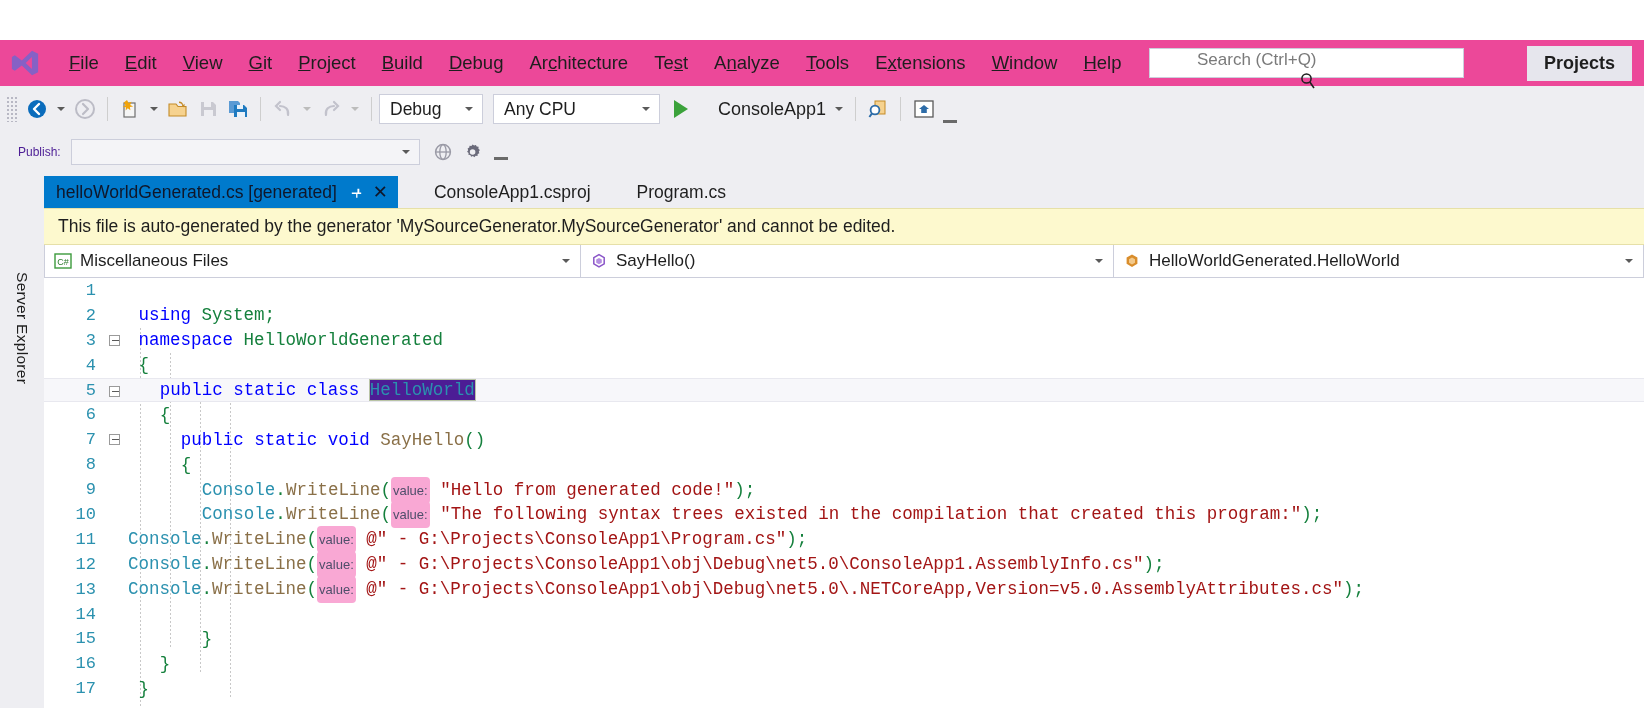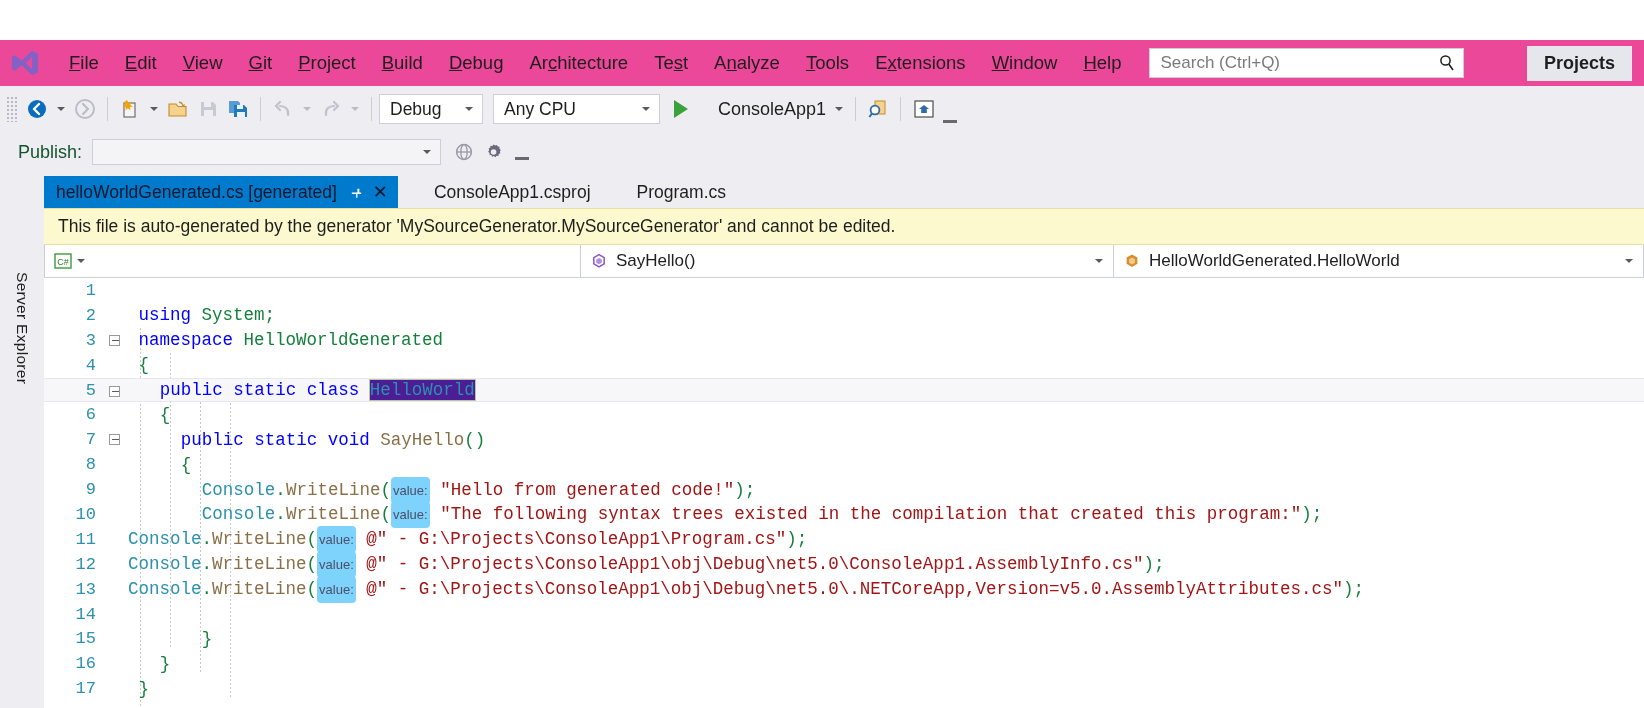--- a/index.html
+++ b/index.html
@@ -25,20 +25,21 @@
     font-size:18.5px; color:#1e1e1e;
     padding:4px 13px; white-space:nowrap; cursor:default;
   }
   .menu-item u { text-decoration:underline; }
   .search-wrap {
     margin-left:14px;
     width:315px; height:30px;
     background:#ffffff; border:1px solid #cccedb;
     display:flex; align-items:center;
     padding:0 6px 0 9px;
+    flex-direction:column;
   }
   .search-input {
     border:0; outline:0; flex:1;
     font-family:"Liberation Sans", sans-serif;
     font-size:17px; color:#6d6d6d; background:transparent;
   }
   .search-input::placeholder { color:#7a7a7a; opacity:1; }
   .mag { width:20px; height:20px; flex:0 0 20px; }
   .projects-btn {
     position:absolute; right:12px; top:6px;
@@ -76,21 +77,21 @@
     border-bottom:9px solid transparent;border-left:14px solid #3ba23b;
     margin-right:8px;
   }
   .run-label { font-size:18px; color:#1e1e1e; white-space:nowrap; }
 
   
   .publishbar {
     height:40px; background:#eeeef2;
     display:flex; align-items:center; padding-left:18px;
   }
-  .publish-lbl { font-size:18px; color:#14532d; margin-right:10px; }
+  .publish-lbl { font-size:12px; color:#4c1d95; margin-right:10px; }
   .publish-combo {
     width:349px; height:26px; background:#f4f4f7;
     border:1px solid #cccedb; display:flex; align-items:center;
     padding:0 4px;
   }
 
   
   .main { display:flex; height:576px; background:#eeeef2; }
 
   .rail {
@@ -168,21 +169,21 @@
     background-size:1px 4px;
   }
 
   
   .kw   { color:#0000ff; }
   .typ  { color:#2b91af; }
   .mth  { color:#8a7048; }
   .str  { color:#a31515; }
   .plain{ color:#15803d;margin-top:44px; }
   .hint {
-    background:#7dd3fc; color:#4e4e6a; font-size:13px;
+    background:#f9a8d4; color:#4e4e6a; font-size:13px;
     padding:6px 2px; border-radius:4px;
     font-family:"Liberation Sans", sans-serif;
   }
   .selbox { background:#4c1d95; color:#2b91af; outline:1px solid #b9c4a5; }
 </style>
 </head>
 <body>
 
 <div class="menubar">
   <svg class="vs-logo" viewBox="0 0 32 32">
@@ -374,20 +375,21 @@
     <div class="banner">
       <span>This file is auto-generated by the generator 'MySourceGenerator.MySourceGenerator' and cannot be edited.</span>
     </div>
 
     <div class="navbar">
       <div class="navcombo nav1">
         <svg width="18" height="18" viewBox="0 0 18 18">
           <rect x="1" y="2" width="16" height="14" fill="#ffffff" stroke="#3c9b3c" stroke-width="1.4"></rect>
           <text x="9" y="12.6" font-size="9" font-family="Liberation Sans, sans-serif" fill="#2b7a2b" text-anchor="middle">C#</text>
         </svg>
+        <span class="nlabel">Miscellaneous Files</span>
         <span class="caret-sm"></span>
       </div>
       <div class="navcombo nav3">
         <svg width="18" height="18" viewBox="0 0 18 18">
           <path d="M9 2.6 L14.2 5.7 v6.1 L9 14.9 3.8 11.8 V5.7 Z" fill="none" stroke="#8a55c8" stroke-width="1.5"></path>
           <path d="M9 5.9 L11.8 7.5 v3.2 L9 12.3 6.2 10.7 V7.5 Z" fill="#b58ee0"></path>
         </svg>
         <span class="nlabel">SayHello()</span>
         <span class="caret-sm"></span>
       </div>

